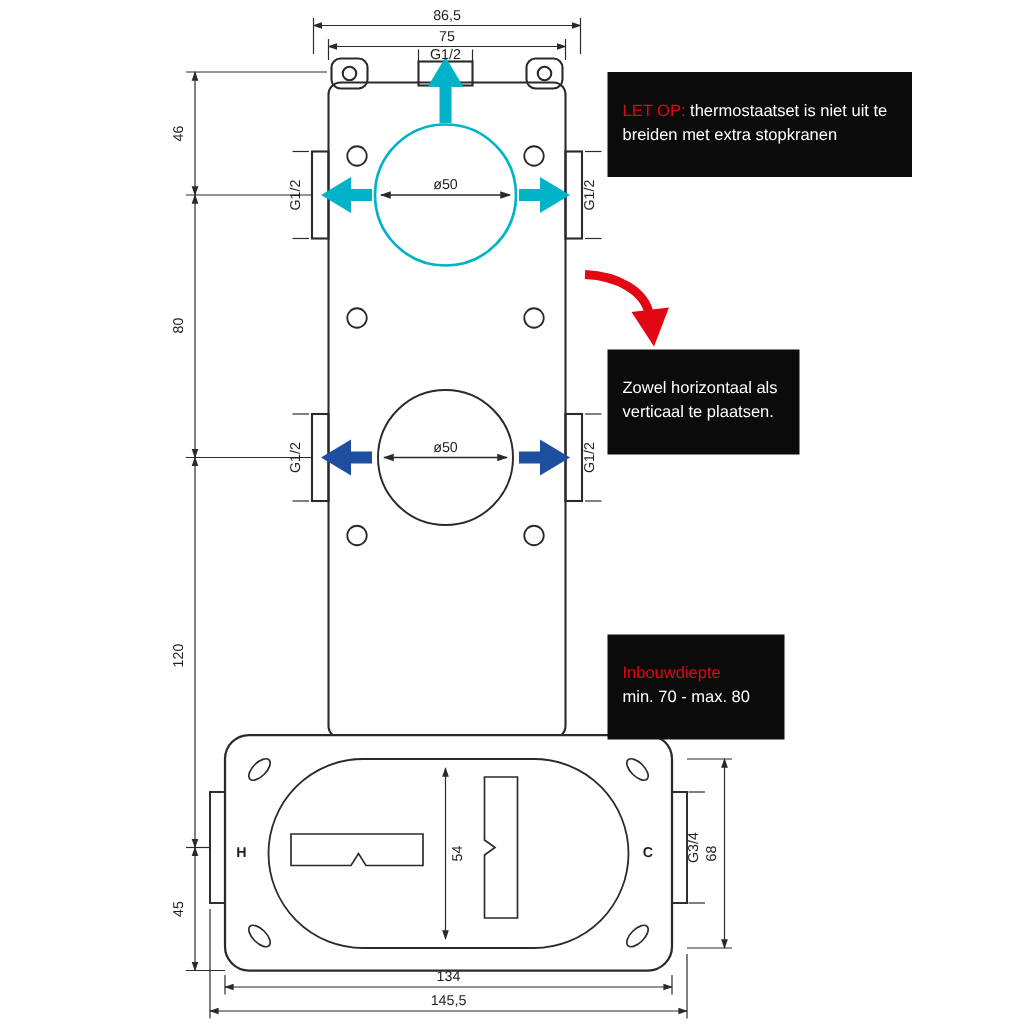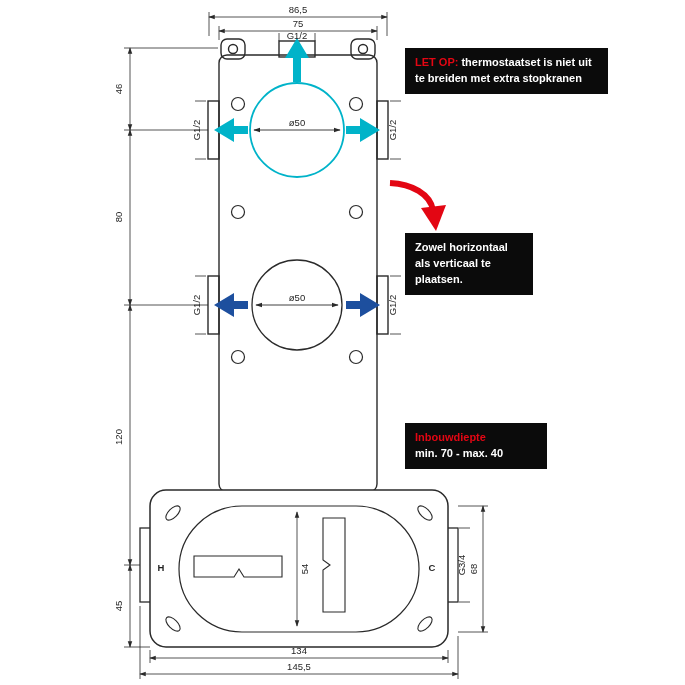--- a/index.html
+++ b/index.html
@@ -7,27 +7,27 @@
     position:relative;width:685px;height:685px;background:#ffffff;
     font-family:"Liberation Sans",sans-serif;overflow:hidden;
   }
   #drawing{position:absolute;left:0;top:0;}
   svg text{
     font-family:"Liberation Sans",sans-serif;
     font-size:9.5px;fill:#1f1f1f;
   }
   .callout{
     position:absolute;background:#0b0b0b;color:#ffffff;
-    font-size:11px;font-weight:bold;line-height:1.45;
-    padding:7px 10px;box-sizing:border-box;
+    font-size:11px;font-weight:normal;line-height:1.45;
+    padding:19px 10px;box-sizing:border-box;
   }
   .callout .accent{color:#e30613;}
   #callout-warning{left:405px;top:48px;width:203px;}
   #callout-orientation{left:405px;top:233px;width:128px;}
-  #callout-depth{left:405px;top:423px;width:142px;}
+  #callout-depth{left:405px;top:423px;width:118px;}
 </style>
 </head>
 <body>
 
 <div id="stage">
 
 <svg id="drawing" width="685" height="685" viewBox="0 0 685 685">
   <defs>
     <marker id="ah" viewBox="0 0 10 10" refX="9" refY="5" markerWidth="8" markerHeight="8" orient="auto-start-reverse">
       <path d="M0,1.5 L10,5 L0,8.5 z" fill="#2a2a2a"></path>
@@ -175,16 +175,16 @@
 <div class="callout" id="callout-warning">
   <span class="accent">LET OP:</span><span> thermostaatset is niet uit te breiden met extra stopkranen</span>
 </div>
 
 <div class="callout" id="callout-orientation">
   <span>Zowel horizontaal als verticaal te plaatsen.</span>
 </div>
 
 <div class="callout" id="callout-depth">
   <div class="accent">Inbouwdiepte</div>
-  <div>min. 70 - max. 40</div>
+  <div>min. 70 - max. 80</div>
 </div>
 
 </div>
 
 </body></html>

